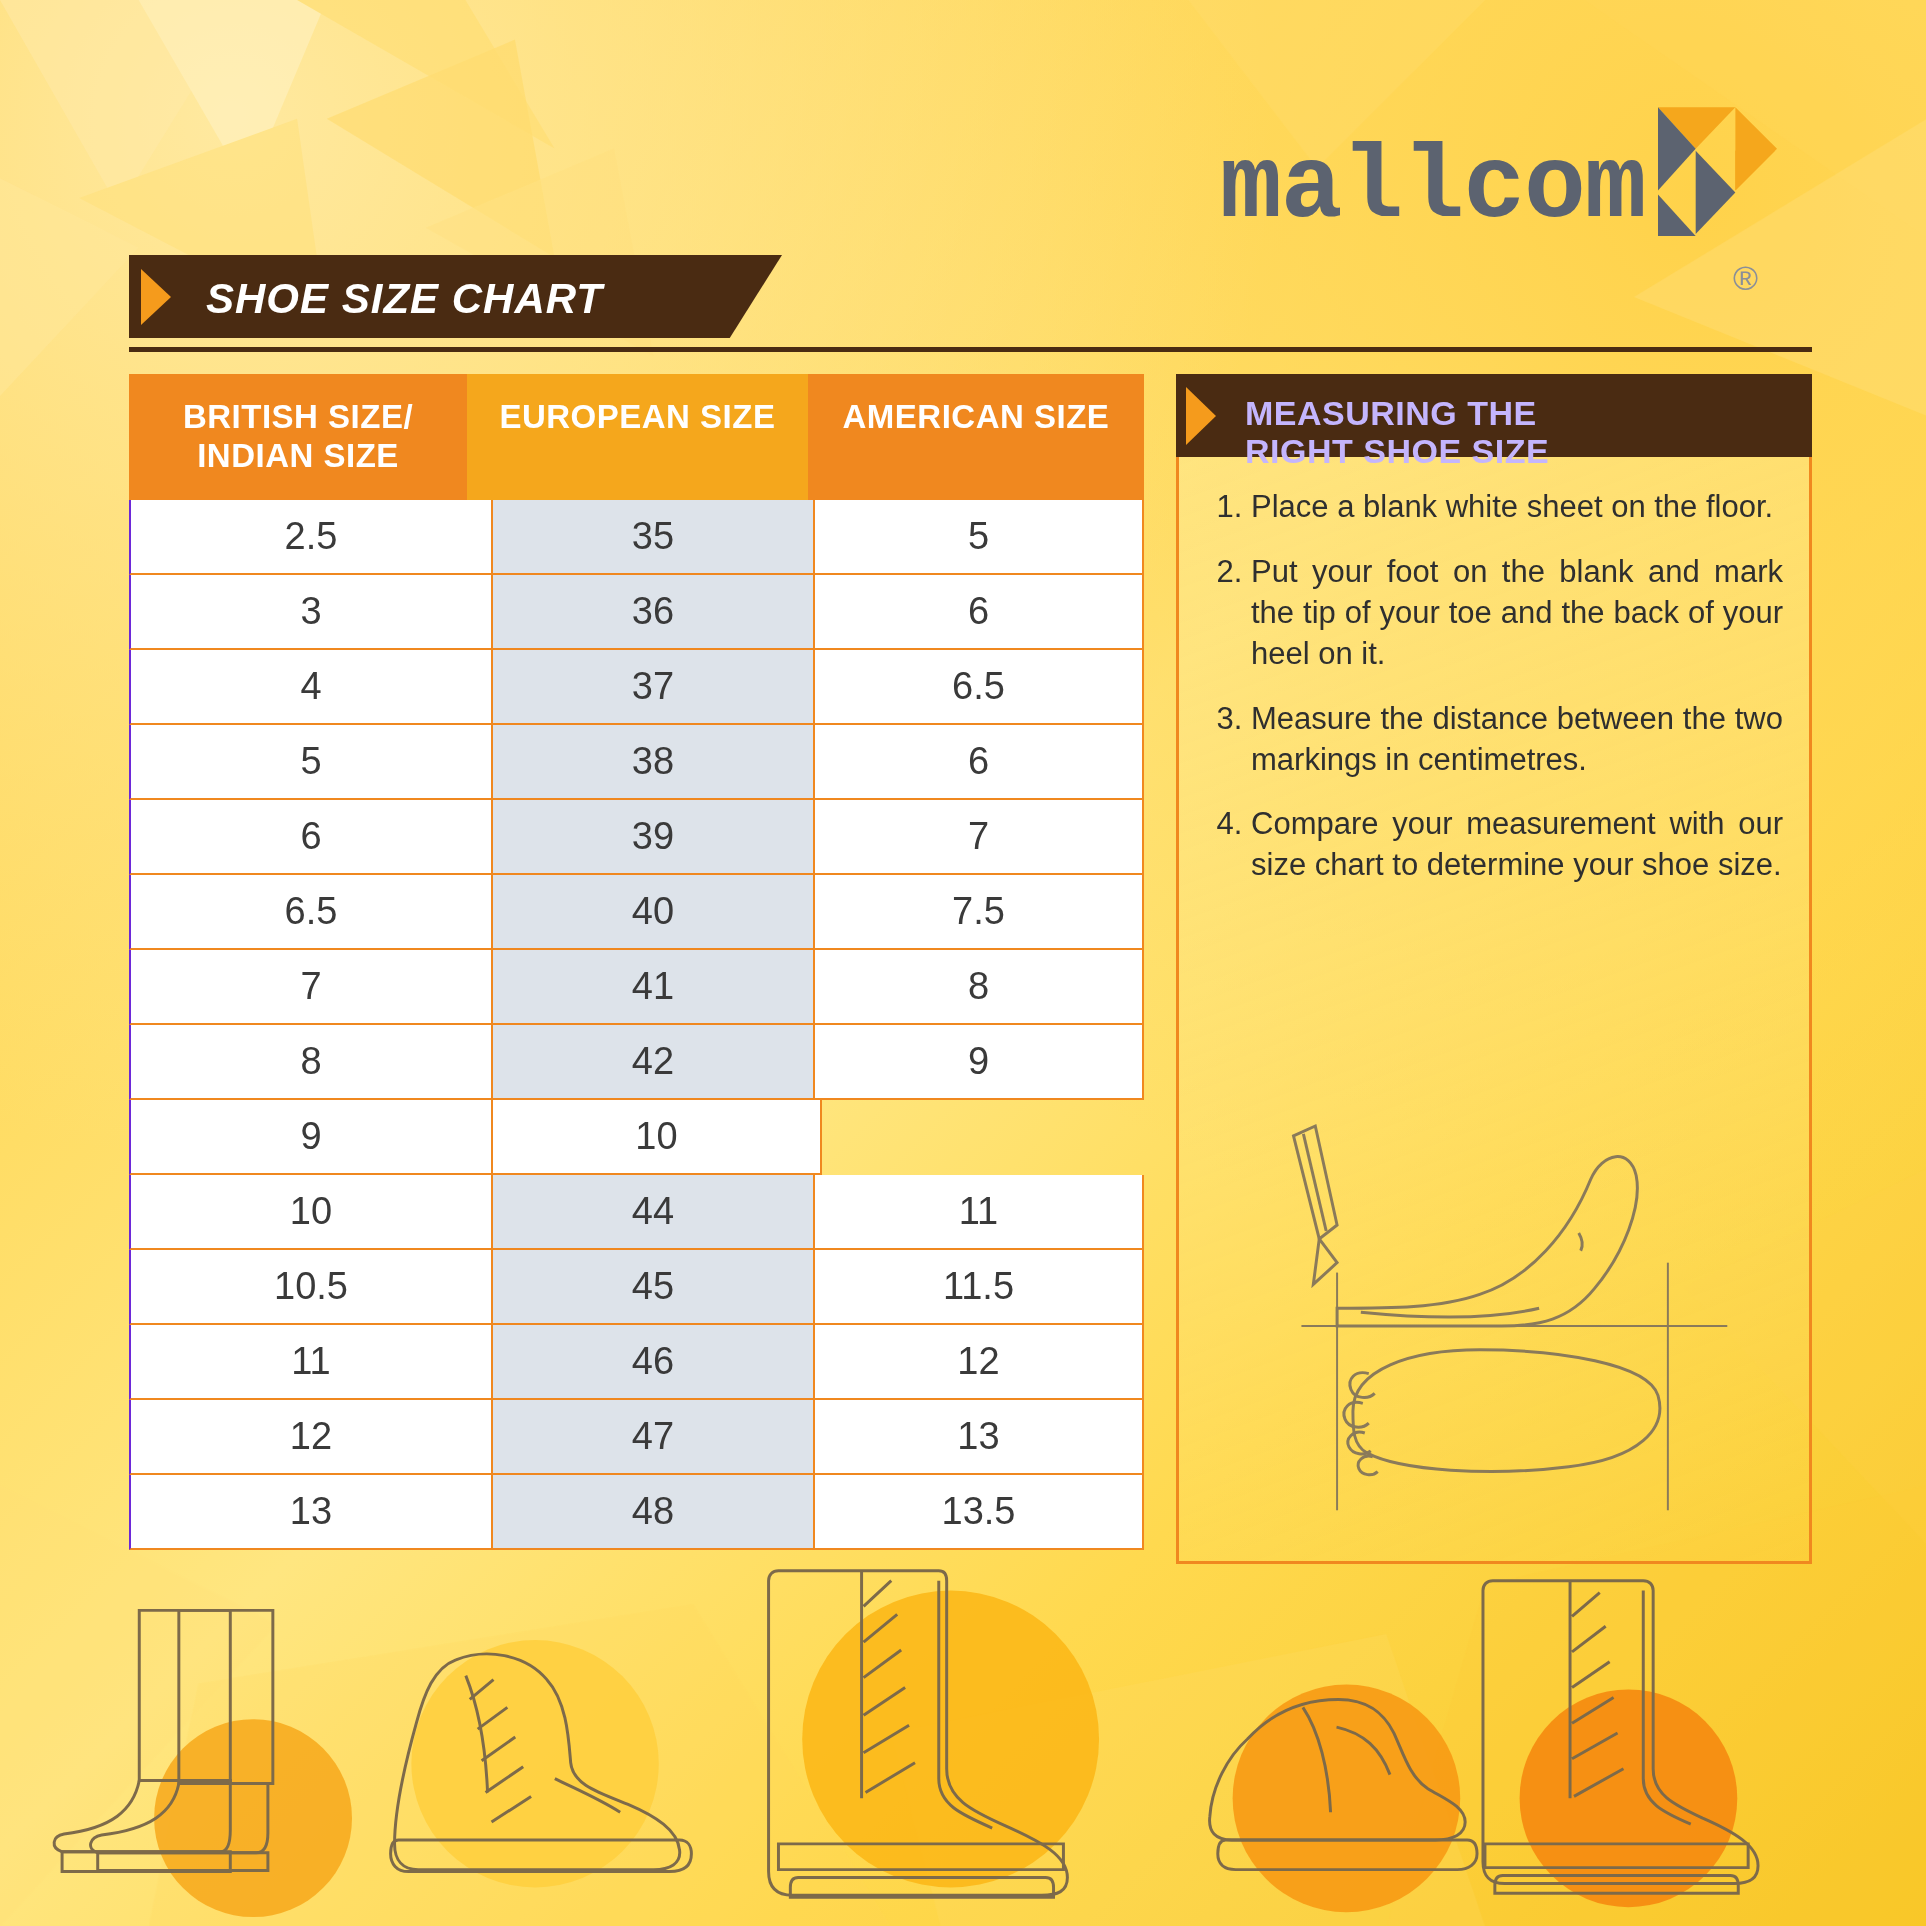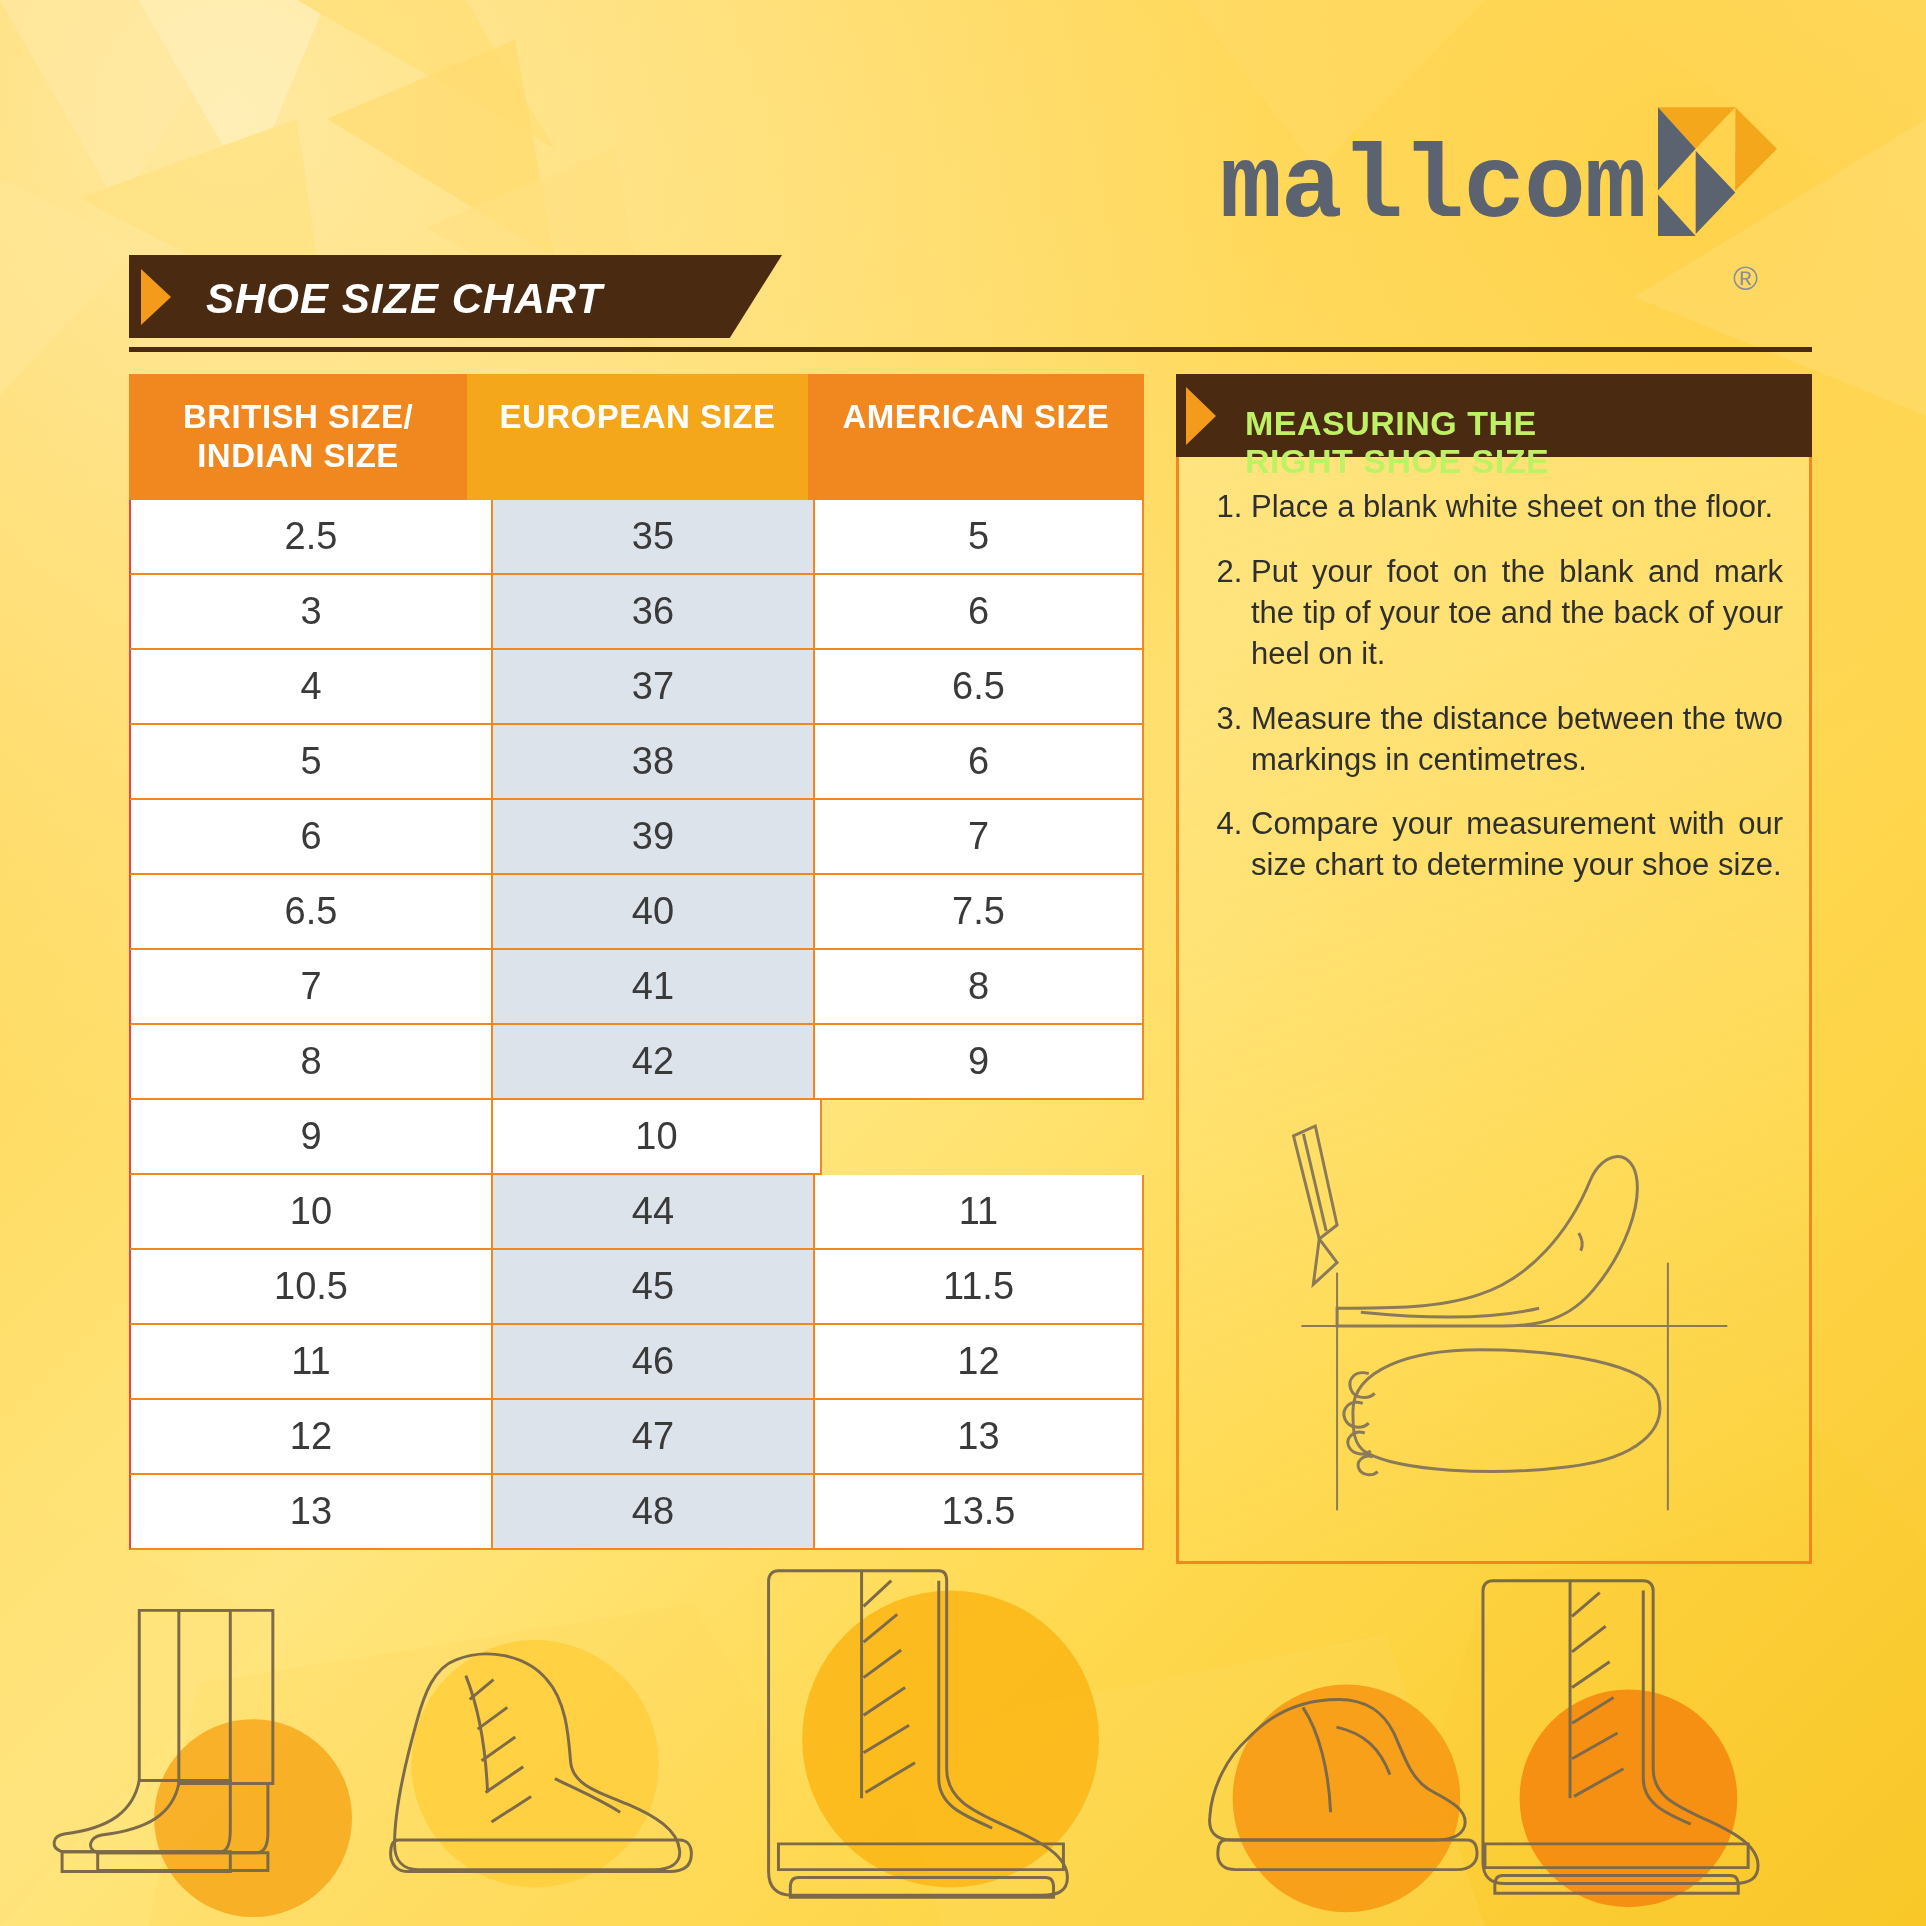--- a/index.html
+++ b/index.html
@@ -37,30 +37,30 @@
   
   .table{position:absolute;left:129px;top:374px;width:1015px;}
   .trow{display:flex;}
   .th{color:#fff;font-weight:bold;font-size:33px;text-align:center;line-height:1.18;
       padding:24px 6px;box-sizing:border-box;letter-spacing:0.5px;}
   .th.c1{width:364px;background:#f0881f;}
   .th.c2{width:367px;background:#f5a71c;}
   .th.c3{width:362px;background:#f0881f;}
   .td{font-size:38px;color:#3a3a3a;text-align:center;padding:15px 4px;box-sizing:border-box;
       border-bottom:2px solid #f0881f;}
-  .td.c1{width:364px;background:#fff;border-left:2px solid #ef4444;border-right:2px solid #f0881f;}
+  .td.c1{width:364px;background:#fff;border-left:2px solid #6d28d9;border-right:2px solid #f0881f;}
   .td.c2{width:322px;background:#dde3ea;border-right:2px solid #f0881f;}
   .td.c3{width:329px;background:#fff;border-right:2px solid #f0881f;}
   .trow.first .td{border-top:none;}
   
   .rpanel{position:absolute;left:1176px;top:374px;width:636px;}
   .rhead{position:relative;height:83px;background:#4a2b12;}
   .rhead-arrow{position:absolute;left:10px;top:13px;width:0;height:0;
     border-top:29px solid transparent;border-bottom:29px solid transparent;border-left:30px solid #f59b1c;}
-  .rhead-text{position:absolute;left:69px;top:30px;color:#bef264;font-weight:bold;font-size:34px;line-height:1.12;letter-spacing:0.5px;}
+  .rhead-text{position:absolute;left:69px;top:20px;color:#c4b5fd;font-weight:bold;font-size:34px;line-height:1.12;letter-spacing:0.5px;}
   .rbody{border:3px solid #f0881f;border-top:none;height:1107px;box-sizing:border-box;padding:30px 26px 0 26px;
     background:linear-gradient(160deg,rgba(255,235,150,.55),rgba(255,215,70,.25));}
   ol.steps{margin:0;padding:0 0 0 46px;}
   ol.steps li{font-size:31px;line-height:1.32;color:#2f2f2f;margin-bottom:24px;text-align:justify;}
   .footsvg{position:absolute;left:1242px;top:1114px;width:515px;height:436px;}
   
   .shoes{position:absolute;left:0;bottom:0;width:1927px;height:376px;}
 </style>
 </head>
 <body>

